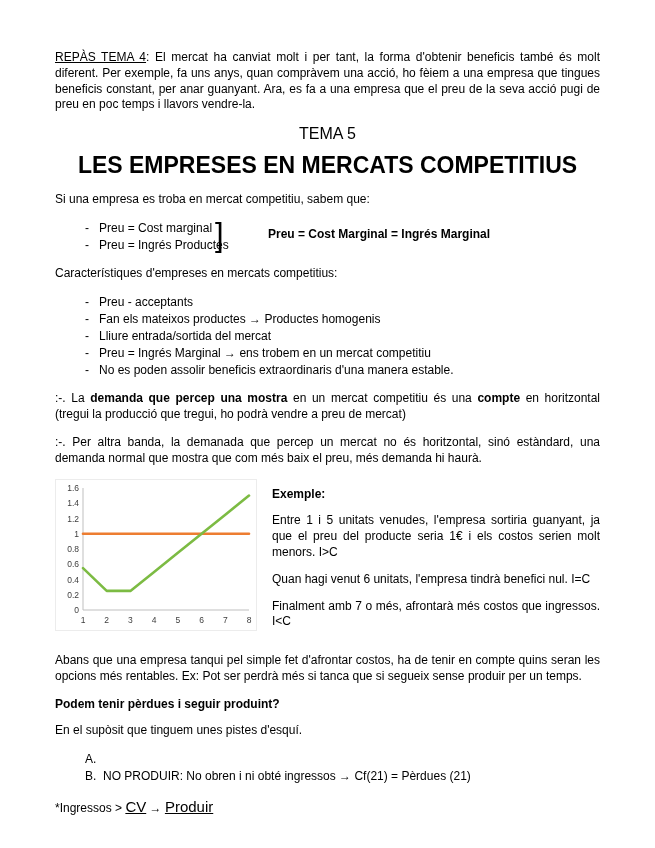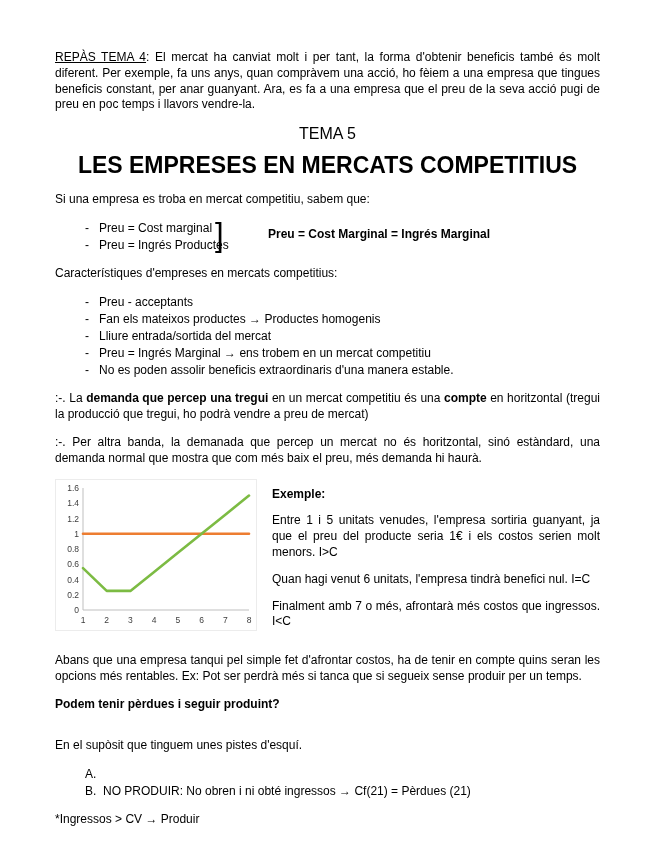--- a/index.html
+++ b/index.html
@@ -27,24 +27,24 @@
   .eq-summary { position:absolute; left:213px; top:7px; font-weight:bold; }
   .example-row { display:flex; gap:15px; margin-bottom:12px; }
   .chart-box {
     flex:0 0 auto; width:202px; height:152px;
     border:1px solid #ececec; background:#fff;
   }
   .chart-box svg { width:100%; height:100%; display:block; }
   svg .tick { font-size:8.5px; fill:#3d3d3d; }
   .example-text { flex:1 1 auto; text-align:justify; }
   .example-text p { margin-bottom:11px; line-height:1.32;margin-top:8px; }
-  .heading-q { font-weight:bold; margin-bottom:27px; }
+  .heading-q { font-weight:bold; margin-bottom:12px; }
   .letter-li { display:flex; margin-left:30px; line-height:1.42; }
   .letter-li .m { width:18px; flex:0 0 auto; }
-  .small { font-size:12px; }
+  .small { font-size:15px;text-decoration:underline; }
 </style>
 </head>
 <body>
 
 <div class="page">
 
   <p class="para"><span class="u">REPÀS TEMA 4</span><span>: El mercat ha canviat molt i per tant, la forma d'obtenir beneficis també és molt diferent. Per exemple, fa uns anys, quan compràvem una acció, ho fèiem a una empresa que tingues beneficis constant, per anar guanyant. Ara, es fa a una empresa que el preu de la seva acció pugi de preu en poc temps i llavors vendre-la.</span></p>
 
   <div class="kicker">TEMA 5</div>
 
@@ -83,21 +83,21 @@
     <div class="li">
         <span class="m">-</span>
         <span>Preu = Ingrés Marginal → ens trobem en un mercat competitiu</span>
       </div>
     <div class="li">
         <span class="m">-</span>
         <span>No es poden assolir beneficis extraordinaris d'una manera estable.</span>
       </div>
   </div>
 
-  <p class="para"><span>:-.</span><span> La </span><span class="b">demanda que percep una tregui</span><span> en un mercat competitiu és una </span><span class="b">compte</span><span> en horitzontal (tregui la producció que tregui, ho podrà vendre a preu de mercat)</span></p>
+  <p class="para"><span>:-.</span><span> La </span><span class="b">demanda que percep una mostra</span><span> en un mercat competitiu és una </span><span class="b">compte</span><span> en horitzontal (tregui la producció que tregui, ho podrà vendre a preu de mercat)</span></p>
 
   <p class="para"><span>:-.</span><span> Per altra banda, la demanada que percep un mercat no és horitzontal, sinó estàndard, una demanda normal que mostra que com més baix el preu, més demanda hi haurà.</span></p>
 
   <div class="example-row">
     <div class="chart-box">
       <svg id="chart-svg" viewBox="0 0 200 150">
           <line x1="27" y1="8" x2="27" y2="130" stroke="#bfbfbf" stroke-width="1"></line>
           <line x1="27" y1="130" x2="193" y2="130" stroke="#bfbfbf" stroke-width="1"></line>
           <text class="tick" x="23" y="133" text-anchor="end">0</text>
           <text class="tick" x="23" y="117.75" text-anchor="end">0.2</text>

